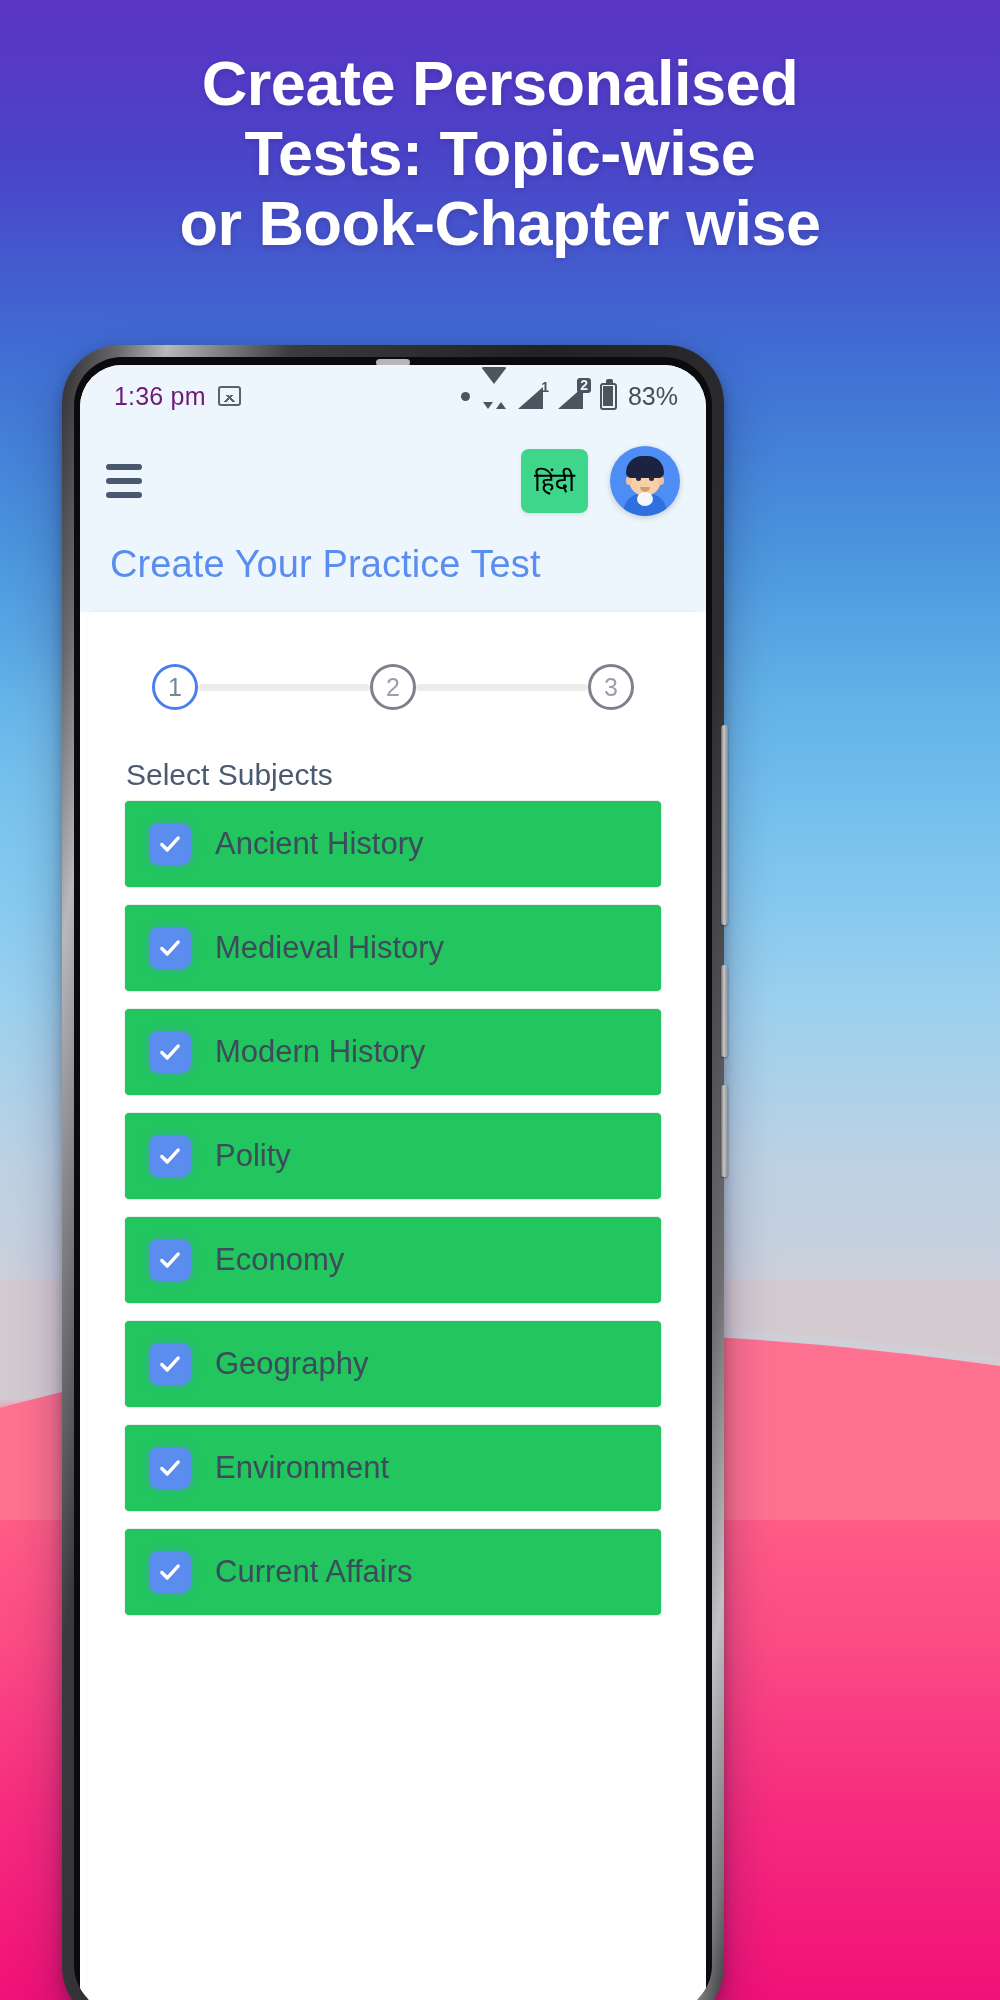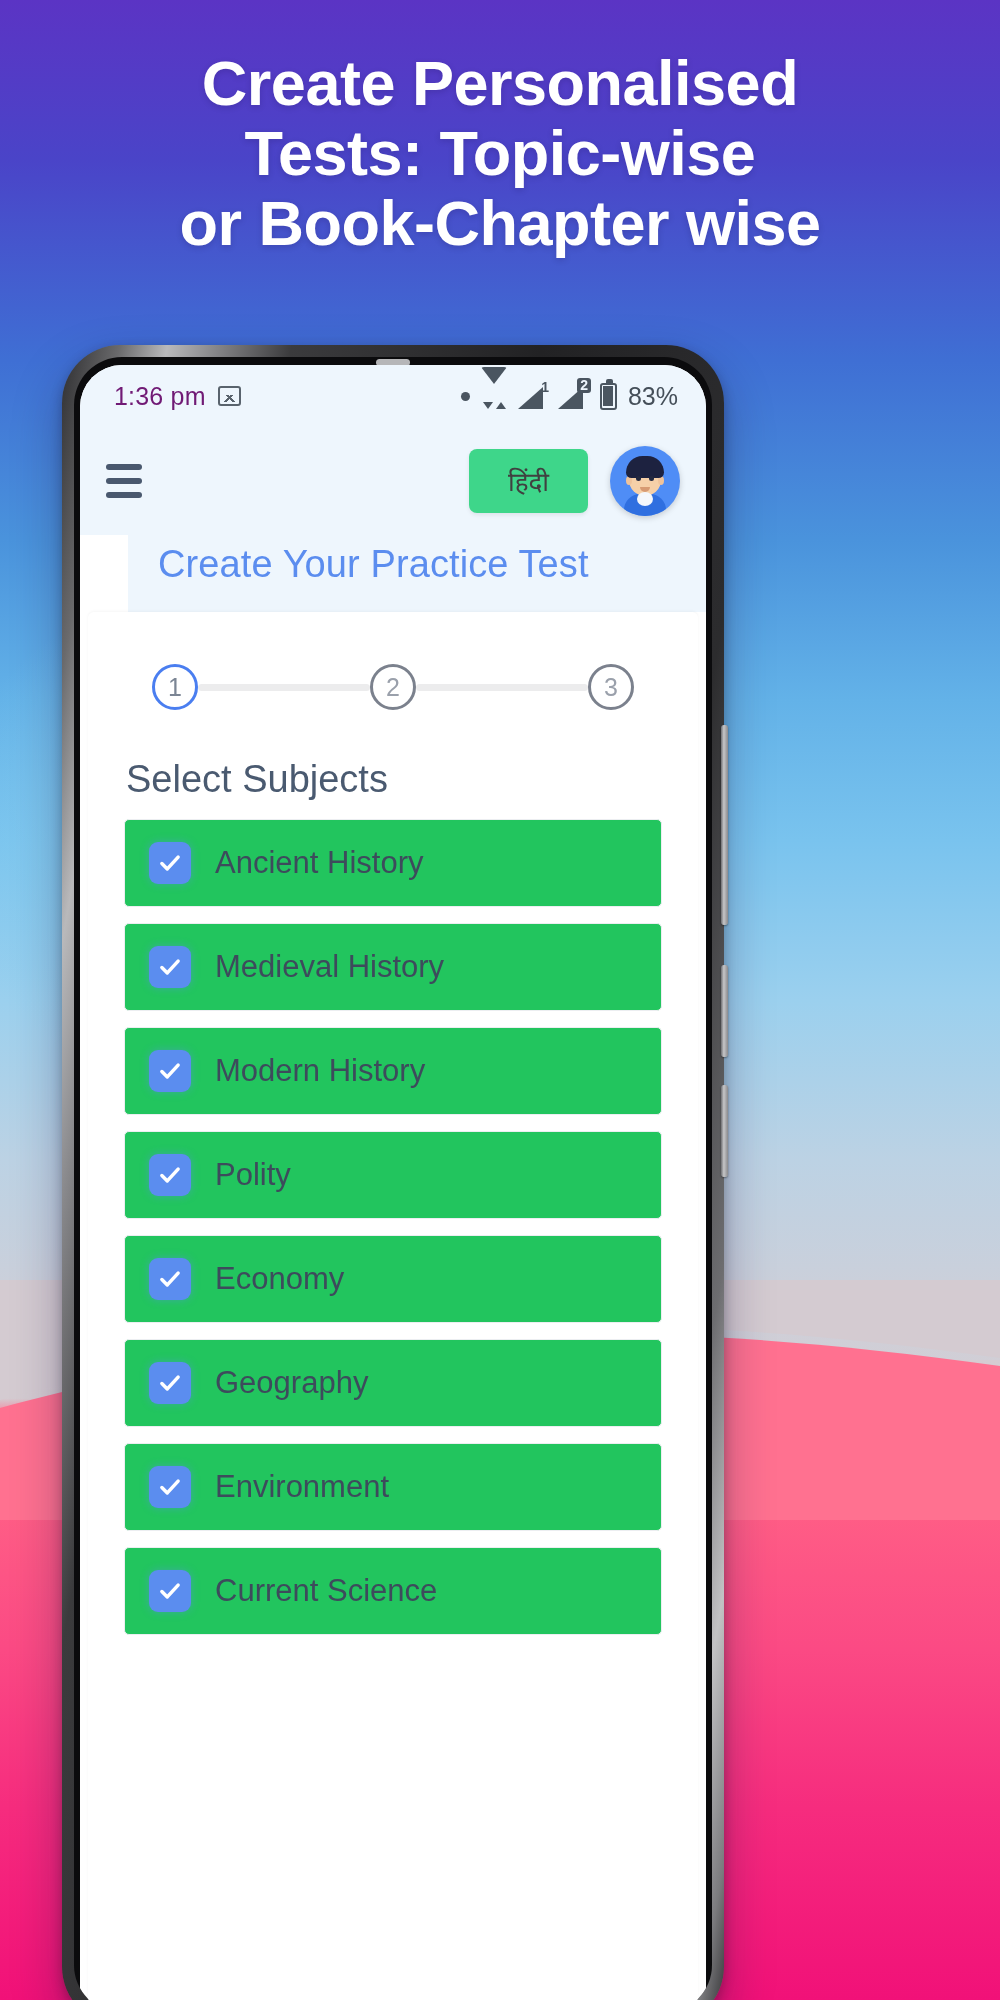--- a/index.html
+++ b/index.html
@@ -147,23 +147,23 @@
   .app-header{
     background:#eef6fd;
     height:108px;
     display:flex; align-items:center; justify-content:space-between;
     padding:0 26px 0 26px;
   }
   .hamburger{ width:36px; display:flex; flex-direction:column; gap:8px; cursor:pointer; }
   .hamburger span{ display:block; height:6px; border-radius:3px; background:#49586e; }
   .header-right{ display:flex; align-items:center; gap:22px; }
   .lang-btn{
-    background:#3ed68a; color:#404040;
+    background:#3ed68a; color:#000000;
     font-size:26px; border-radius:8px;
-    padding:14px 39px; border:none; cursor:pointer;
+    padding:14px 13px; border:none; cursor:pointer;
     box-shadow:0 2px 4px rgba(0,0,0,.08);
   }
   .avatar{
     width:70px; height:70px; border-radius:50%;
     background:#4f8df6; position:relative; overflow:hidden;
     box-shadow:0 2px 6px rgba(0,0,0,.18);
     flex:0 0 auto;
   }
   .avatar .av-body{ position:absolute; left:14px; bottom:0; width:42px; height:22px; border-radius:16px 16px 0 0; background:#2f6fe0; }
   .avatar .av-collar{ position:absolute; left:27px; bottom:10px; width:16px; height:14px; border-radius:50%; background:#f4f7fb; }
@@ -172,21 +172,20 @@
   .avatar .av-ear{ position:absolute; top:30px; width:6px; height:9px; border-radius:50%; background:#f0c39a; }
   .avatar .av-ear.l{ left:16px; } .avatar .av-ear.r{ right:16px; }
   .avatar .av-eye{ position:absolute; top:30px; width:5px; height:5px; border-radius:50%; background:#23283f; }
   .avatar .av-eye.l{ left:26px; } .avatar .av-eye.r{ right:26px; }
   .avatar .av-mouth{ position:absolute; left:30px; top:41px; width:10px; height:5px; border-radius:0 0 8px 8px; background:#d79a72; }
 
   
   .page-title-wrap{
     background:#eef6fd;
     padding:8px 30px 26px 30px;
-    margin-left:48px;
   }
   .page-title{
     color:#5b8def; font-size:38px; font-weight:normal; letter-spacing:.1px;
   }
 
   
   .card{
     background:#ffffff;
     margin:0 8px;
     border-radius:6px 6px 0 0;
@@ -204,21 +203,21 @@
     width:46px; height:46px; border-radius:50%;
     display:flex; align-items:center; justify-content:center;
     font-size:25px; flex:0 0 auto; background:#ffffff;
   }
   .step.active{ border:3.5px solid #4a7ef0; color:#7b8594; }
   .step.inactive{ border:3.5px solid #7b818d; color:#9aa0ab; }
   .step-line{ flex:1 1 auto; height:7px; background:#ececed; border-radius:4px; }
 
   
   .section-title{
-    font-size:38px; color:#4a5a70; padding:0 38px; margin-bottom:18px;
+    font-size:30px; color:#4a5a70; padding:0 38px; margin-bottom:8px;
   }
 
   
   .subject-list{ padding:0 36px; }
   .subject-row{
     display:flex; align-items:center; gap:24px;
     border:1.5px solid #eceef1;
     border-radius:5px;
     padding:22px 24px;
     margin-bottom:16px;
@@ -399,21 +398,21 @@
             <span class="subject-label">Environment</span>
           </div>
 
 
           <div class="subject-row">
             <span class="cb">
               <svg width="26" height="26" viewBox="0 0 24 24">
                   <path d="M4.5 12.5l5 5 10-11" fill="none" stroke="#ffffff" stroke-width="3.2" stroke-linecap="round" stroke-linejoin="round"></path>
                 </svg>
             </span>
-            <span class="subject-label">Current Science</span>
+            <span class="subject-label">Current Affairs</span>
           </div>
 
         </div>
       </div>
 
     </div>
   </div>
 </div>
 
 </body></html>

